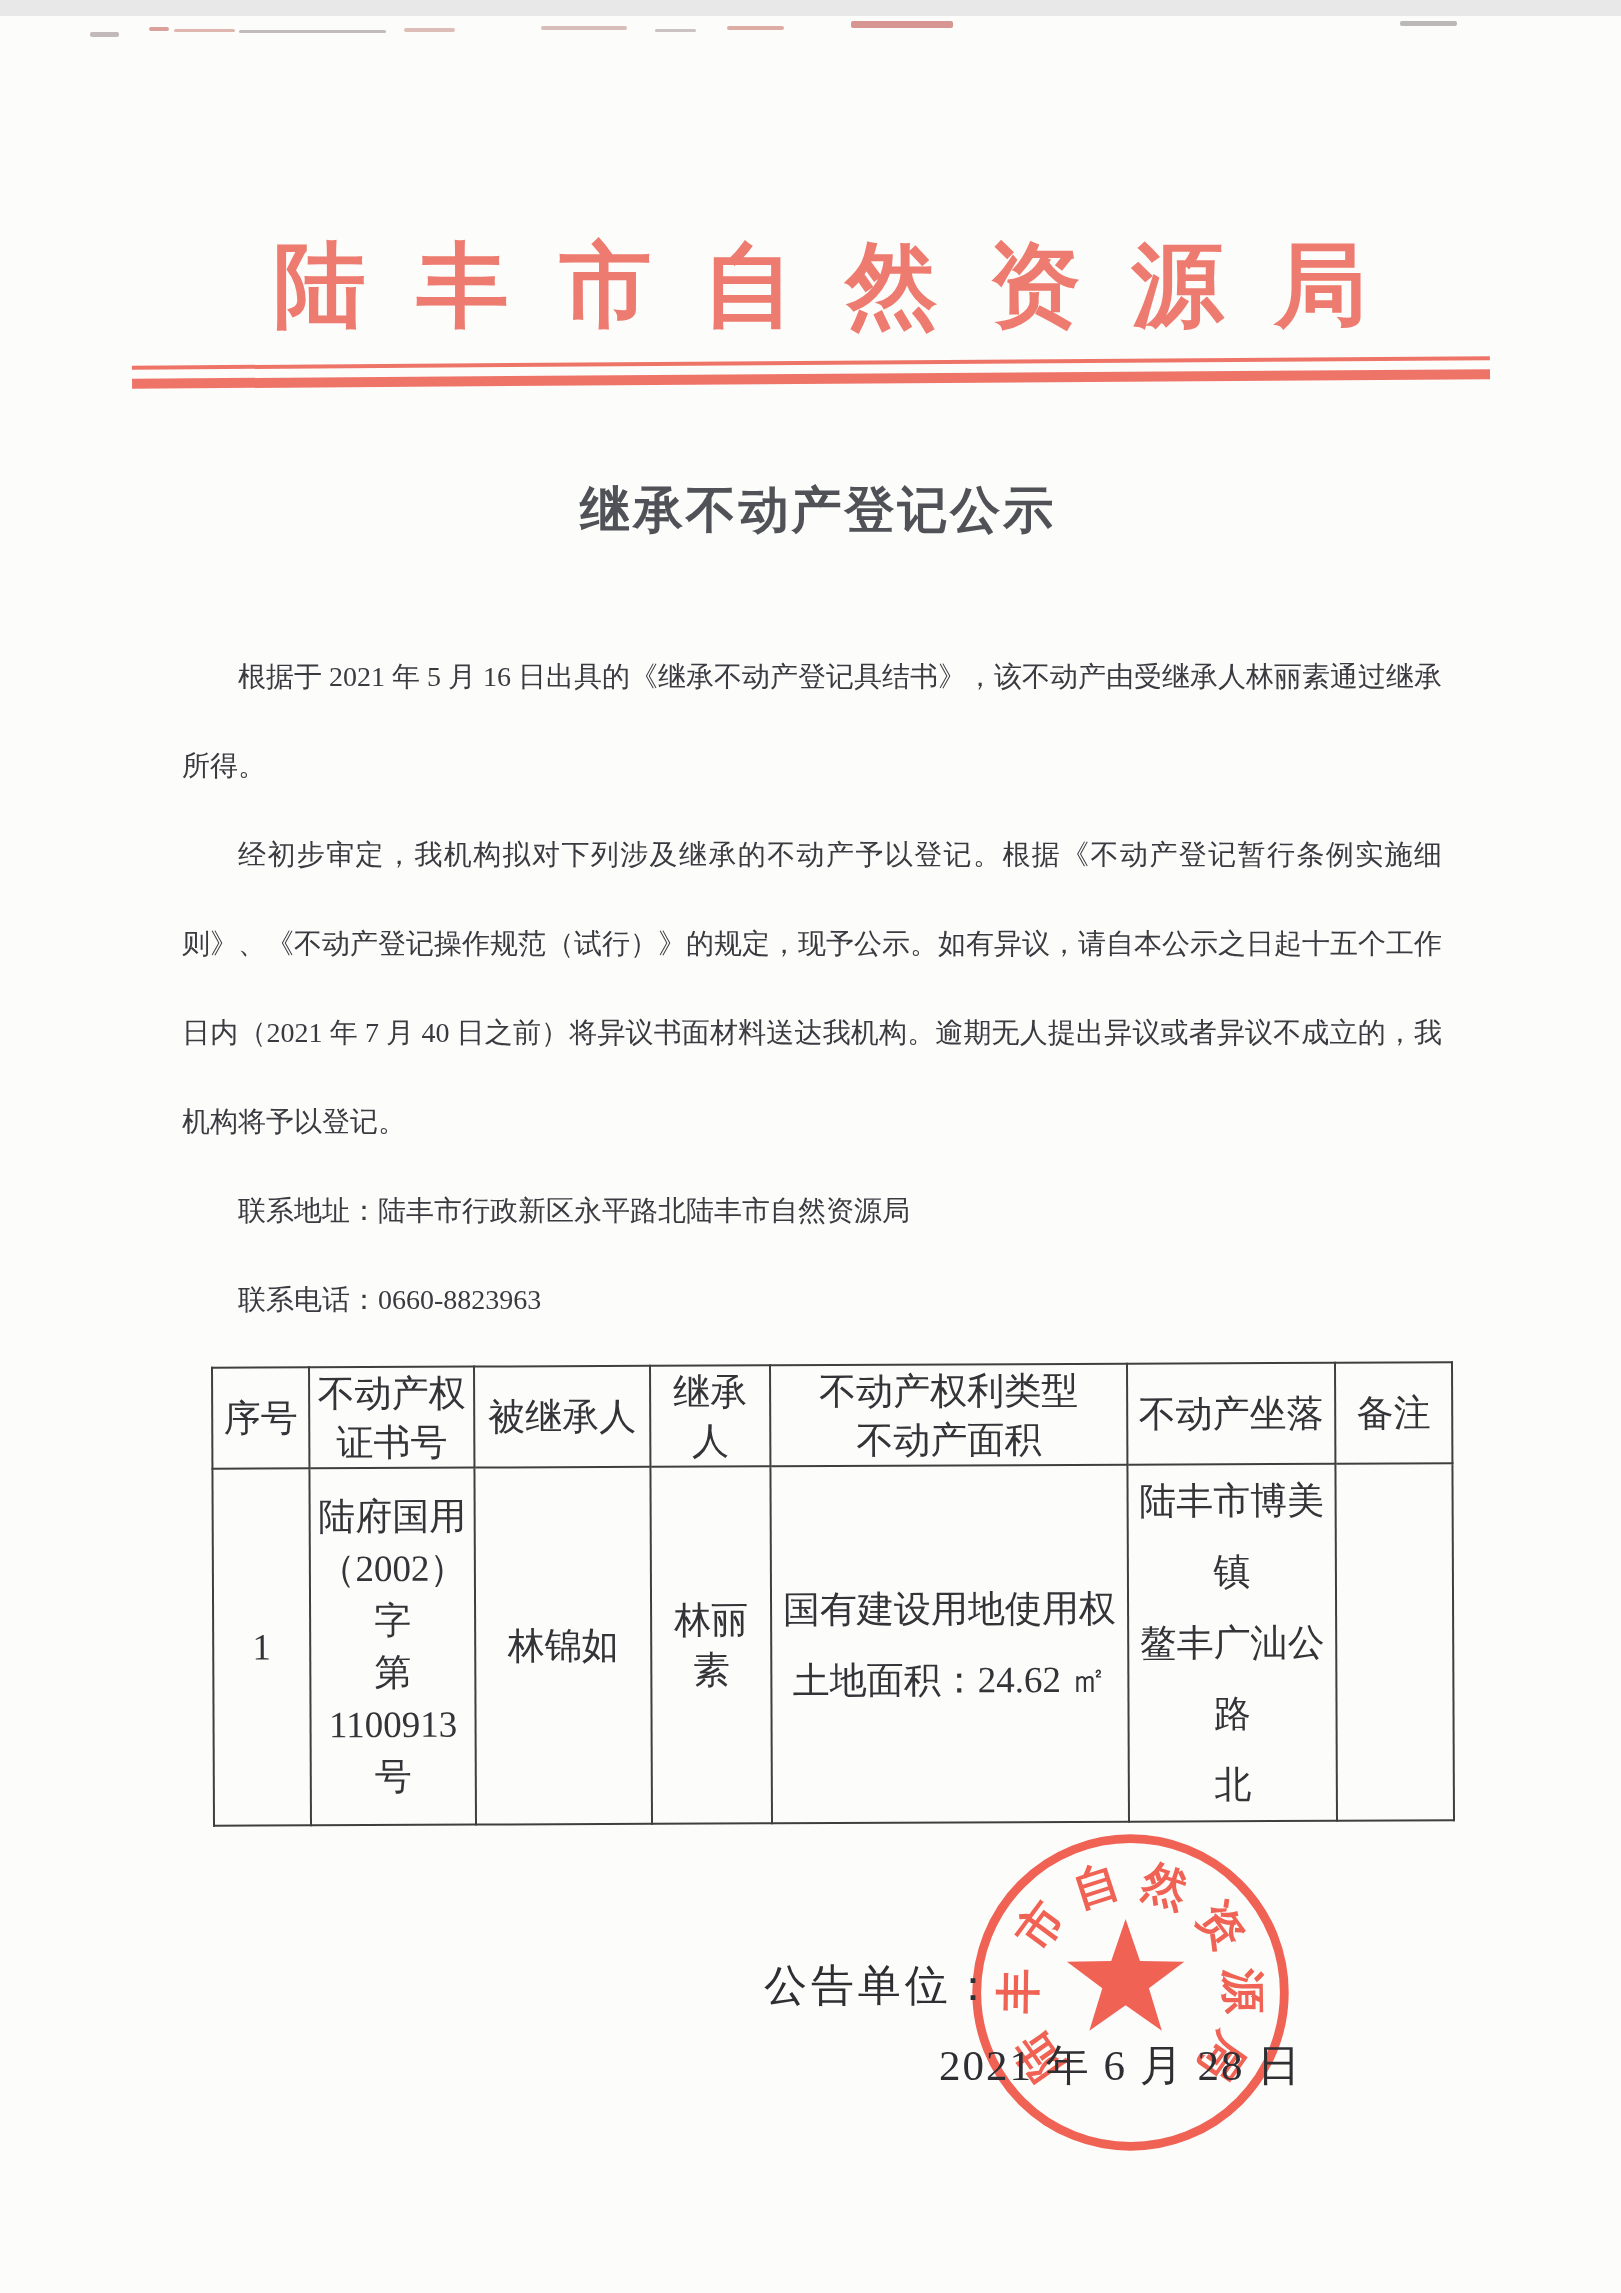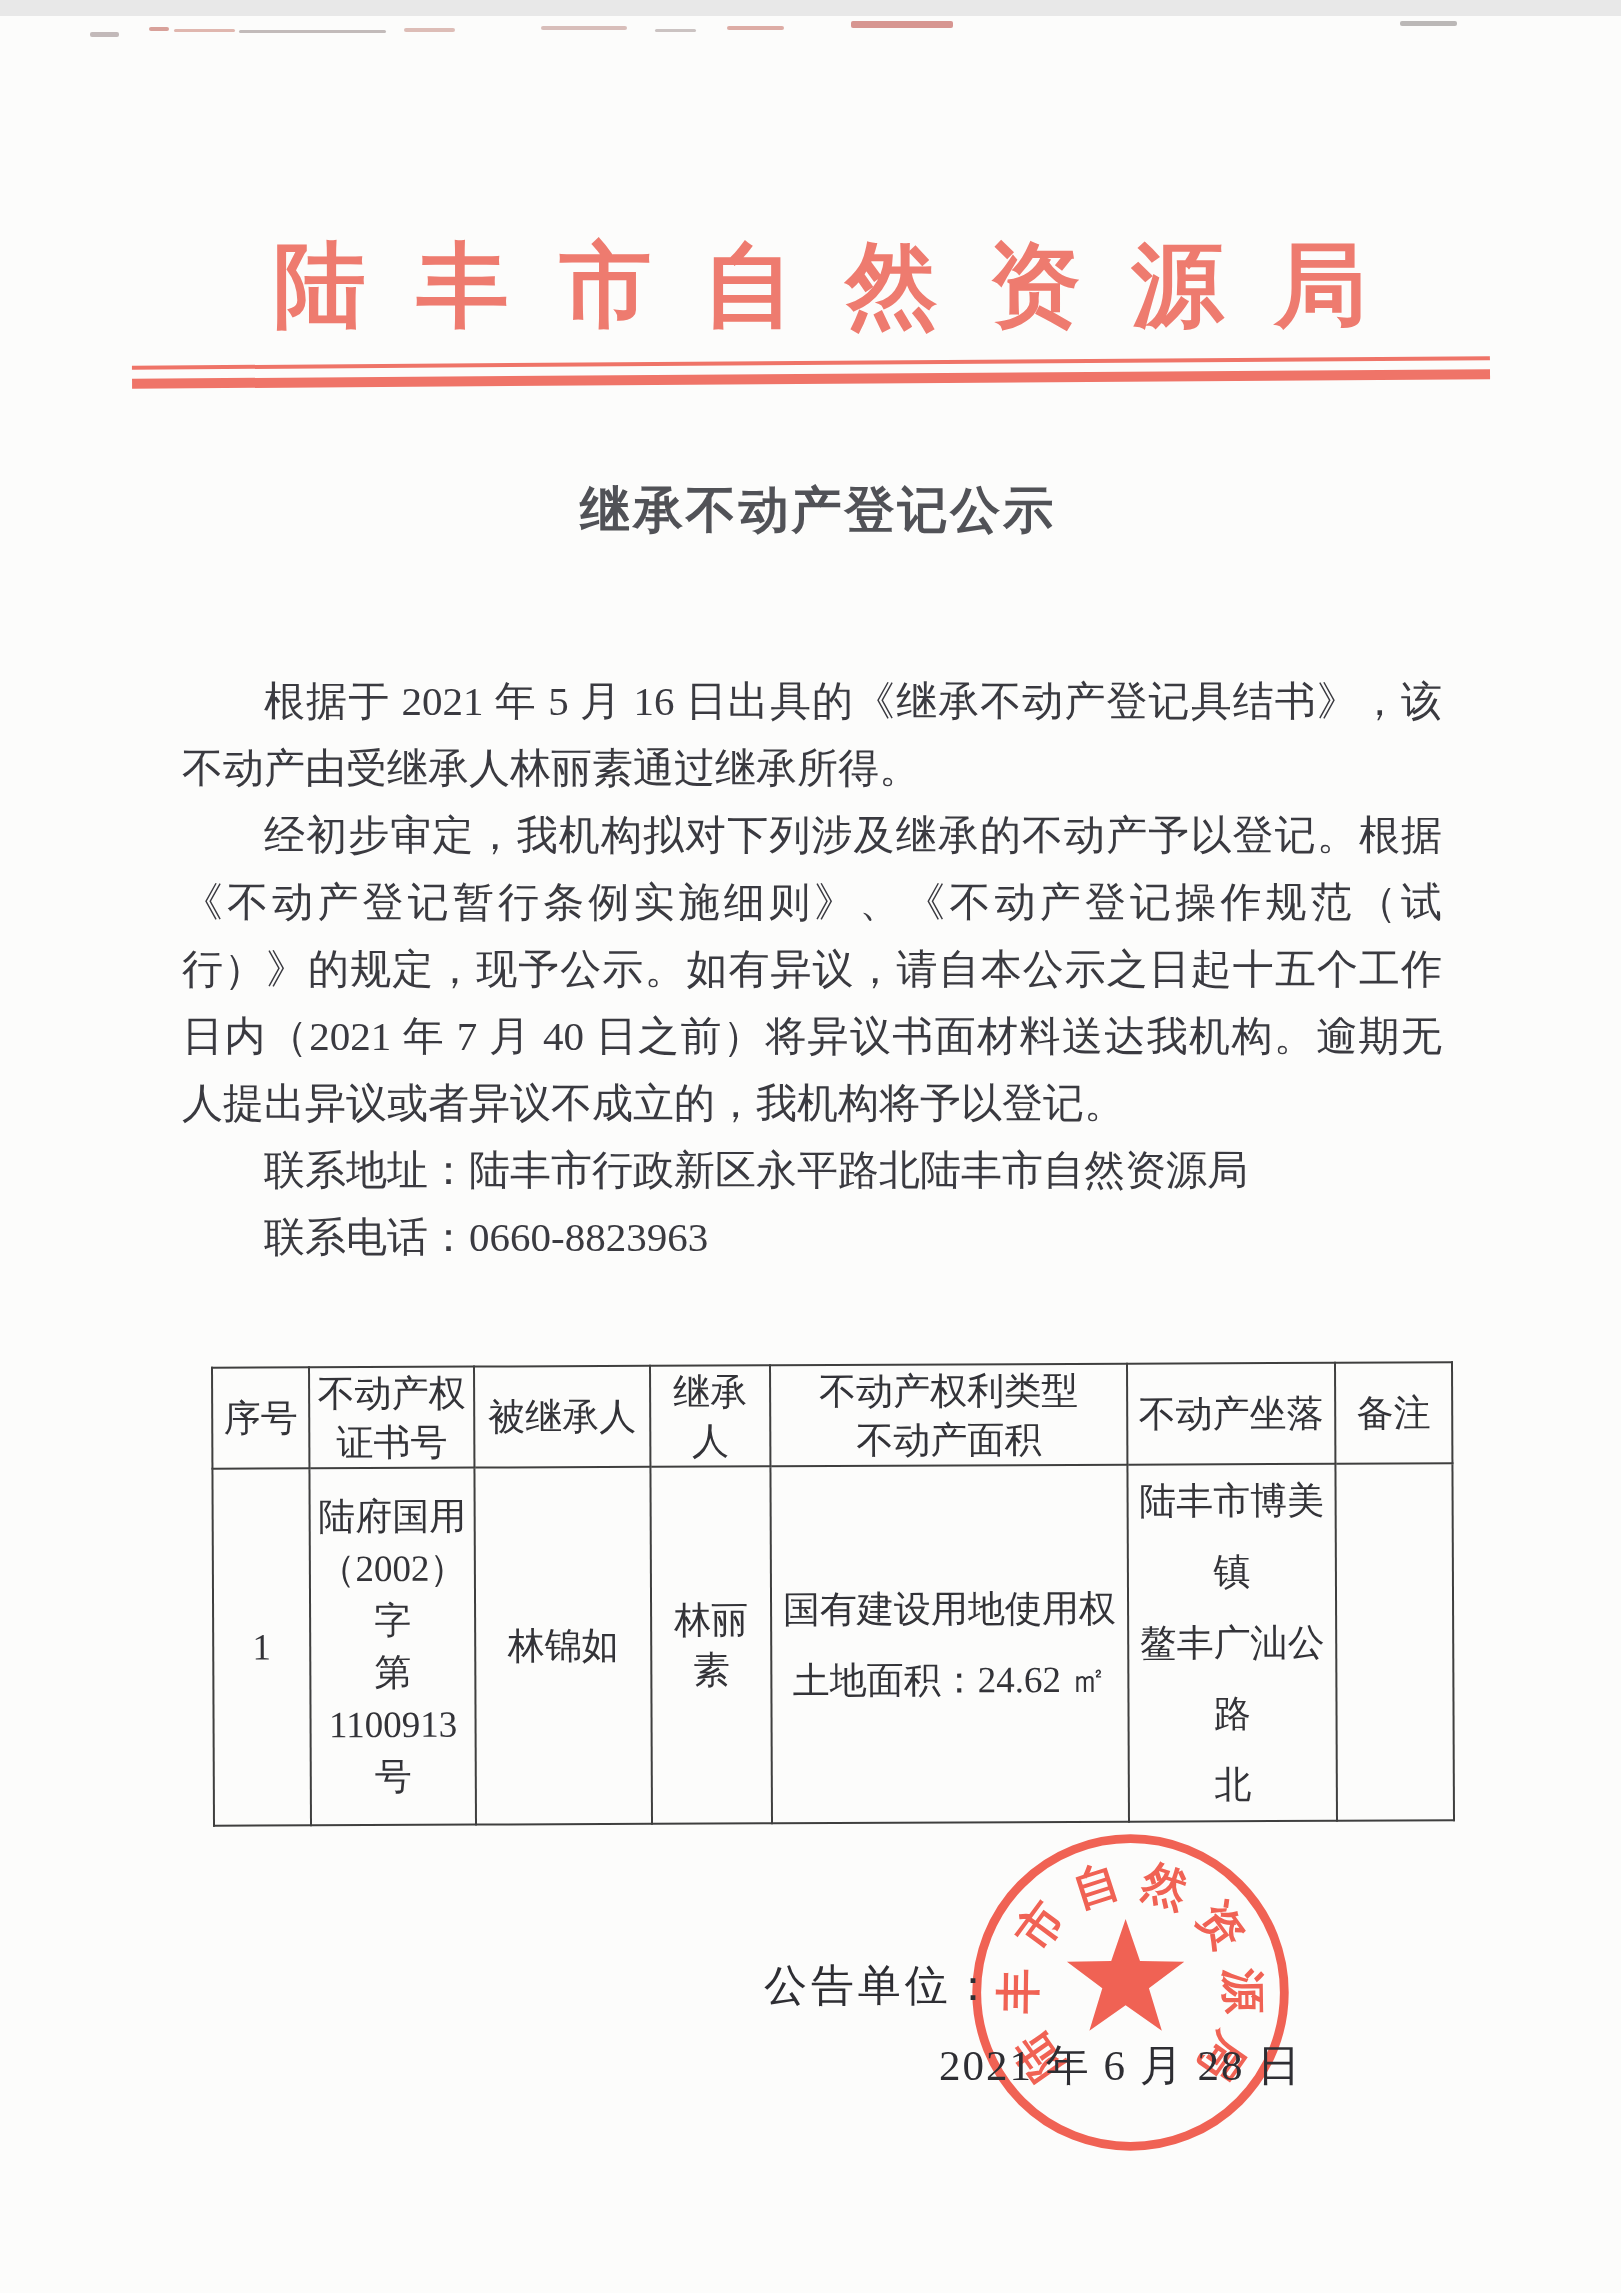--- a/index.html
+++ b/index.html
@@ -50,22 +50,22 @@
 
   .doc-title{
     position:absolute;left:580px;top:461px;
     font-family:"Liberation Sans","DejaVu Sans",sans-serif;
     font-size:50px;font-weight:bold;letter-spacing:2.9px;
     color:var(--title-dark);
     white-space:nowrap;
   }
 
   .body-text{
-    position:absolute;left:182px;top:652px;width:1260px;
-    font-size:41px;line-height:67px;
+    position:absolute;left:182px;top:616px;width:1260px;
+    font-size:28px;line-height:89px;
     text-align:justify;text-justify:inter-character;
   }
   .body-text p{margin:0;text-indent:2em;}
 
   table.reg-table{
     position:absolute;left:212px;top:1348px;
     width:1239px;
     border-collapse:collapse;table-layout:fixed;
     font-size:37px;color:#333338;
     transform:rotate(-0.25deg);

